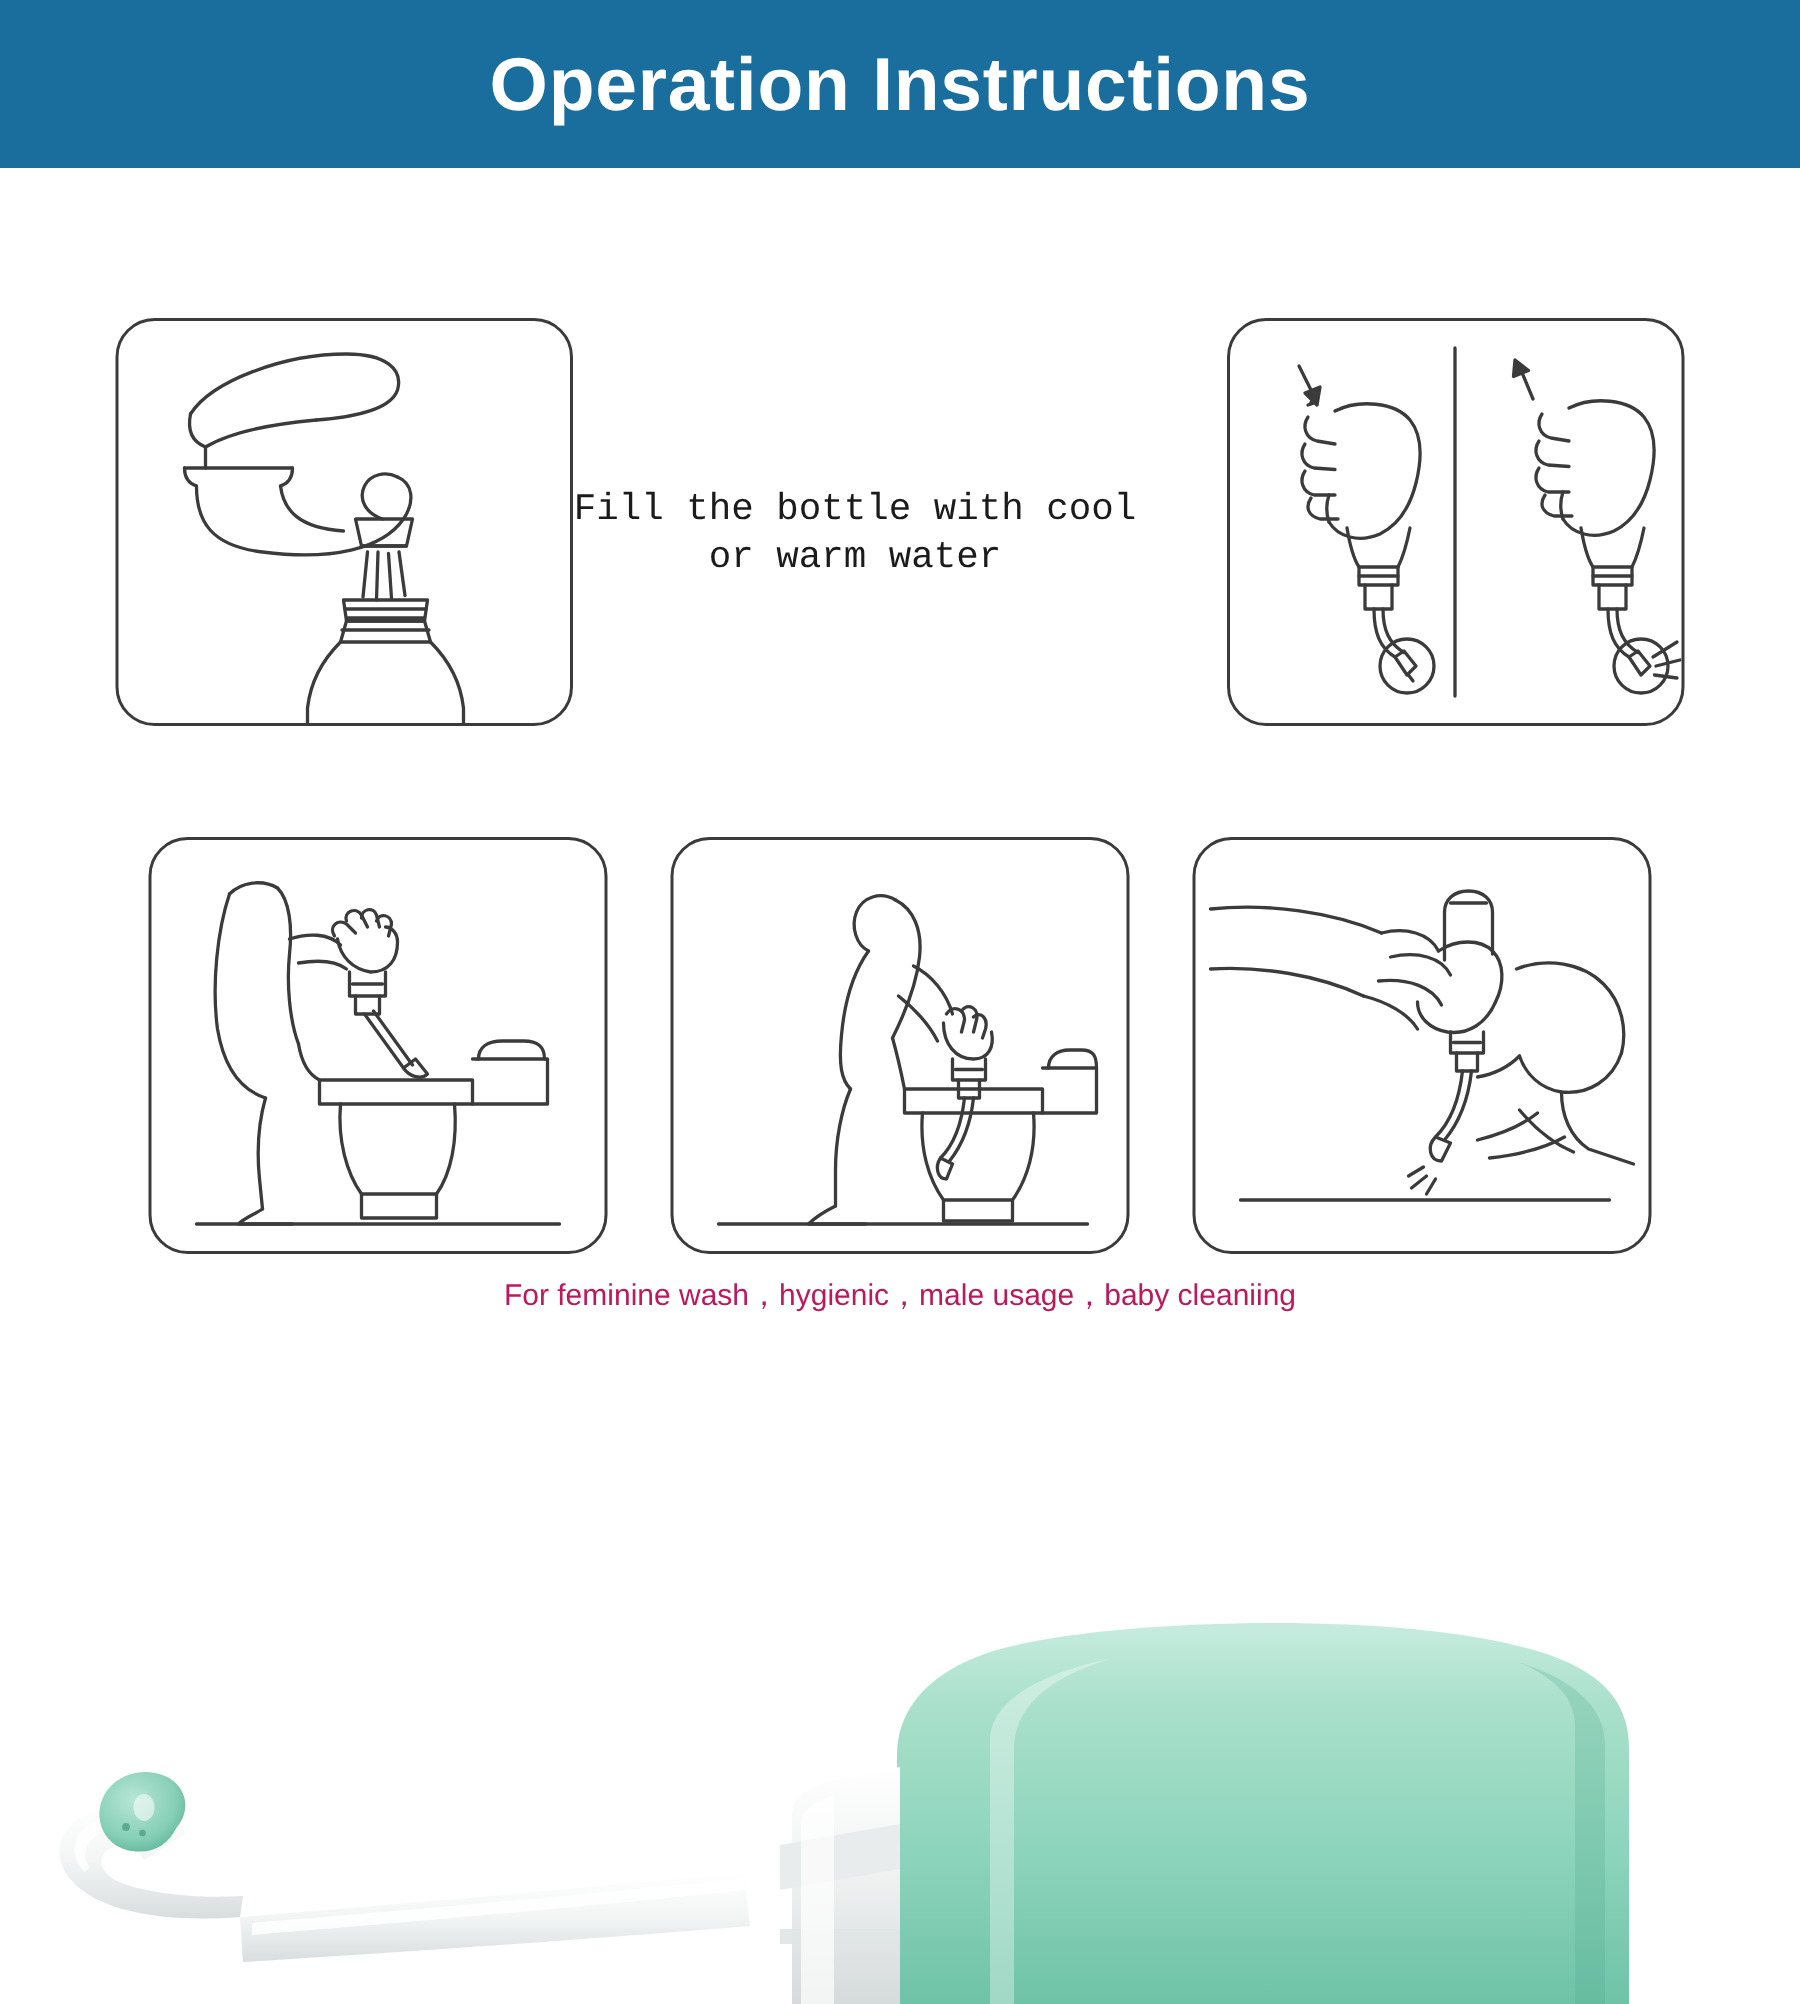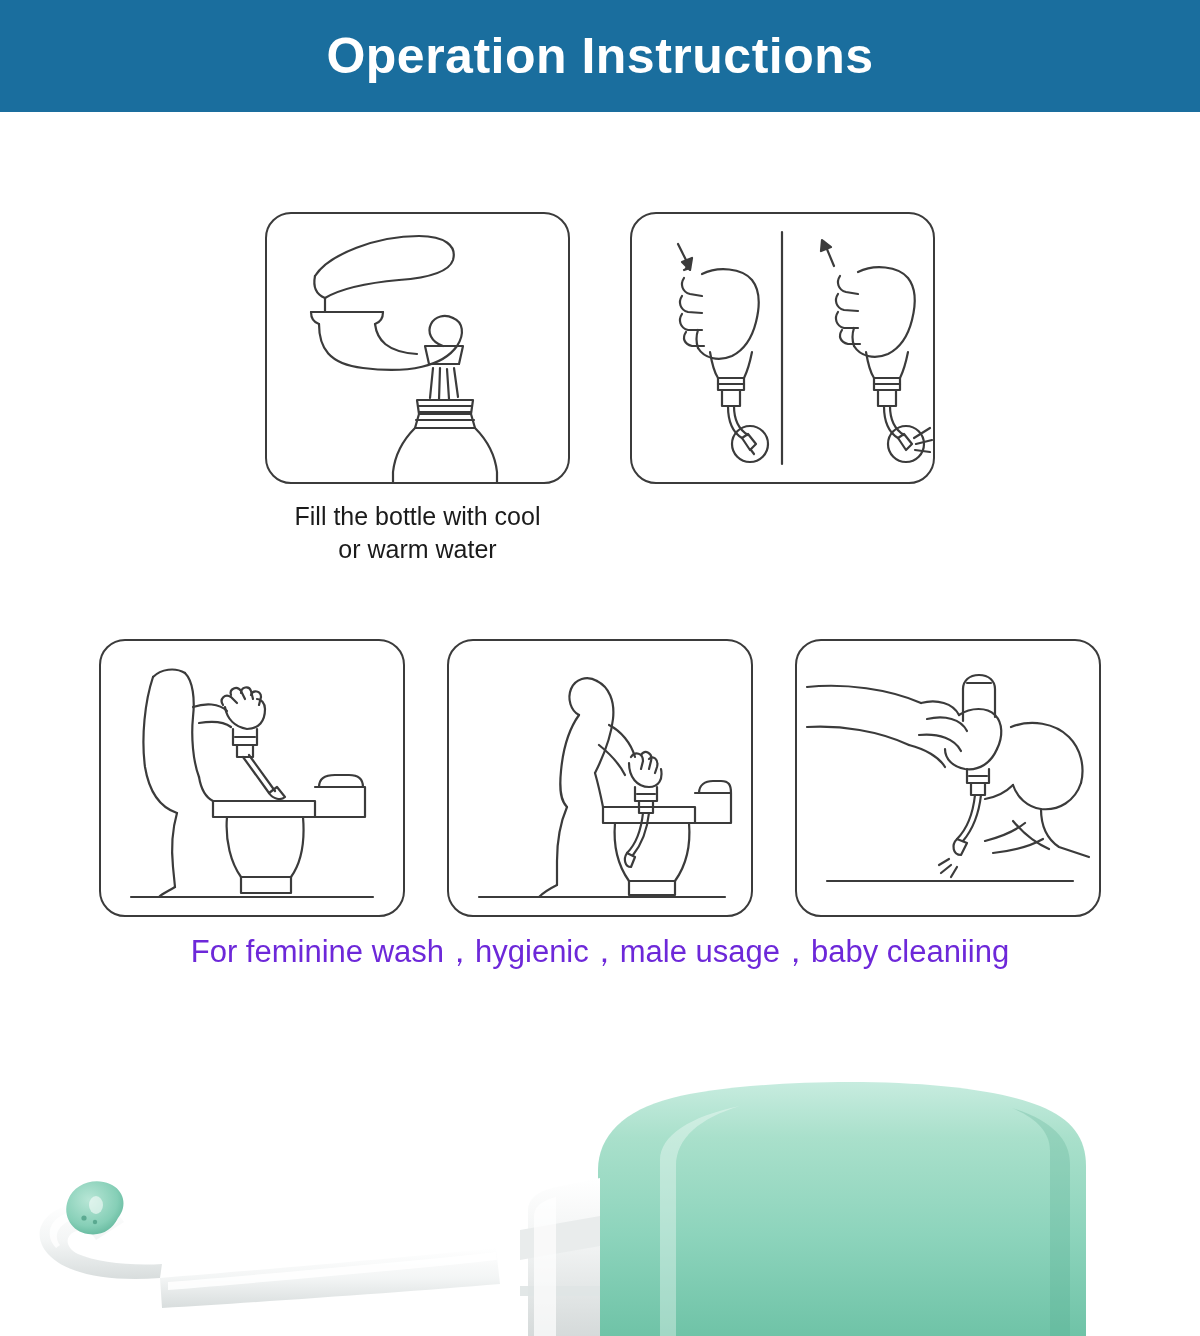--- a/index.html
+++ b/index.html
@@ -40,22 +40,23 @@
 
   
   .row1 {
     display: flex;
     justify-content: center;
     gap: 60px;
     padding-top: 100px;
   }
   .step {
     display: flex;
-    flex-direction: column;
+    flex-direction: row;
     align-items: center;
+    font-family: Liberation Mono, monospace;
   }
   .panel {
     border: 2px solid #3b3b3b;
     border-radius: 26px;
     box-sizing: border-box;
     background: #fff;
   }
   .panel.p1 { width: 305px; height: 272px; }
   .panel.p2 { width: 305px; height: 272px; }
 
@@ -74,22 +75,22 @@
     display: flex;
     justify-content: center;
     gap: 42px;
     padding-top: 74px;
   }
   .panel.p3 { width: 306px; height: 278px; }
 
   .row2-caption {
     margin-top: 14px;
     text-align: center;
-    font-size: 31px;
-    color: #6d28d9;
+    font-size: 20px;
+    color: #be185d;
   }
 
   
   .product {
     position: absolute;
     left: 0;
     top: 1040px;
     width: 1200px;
     height: 296px;
   }

